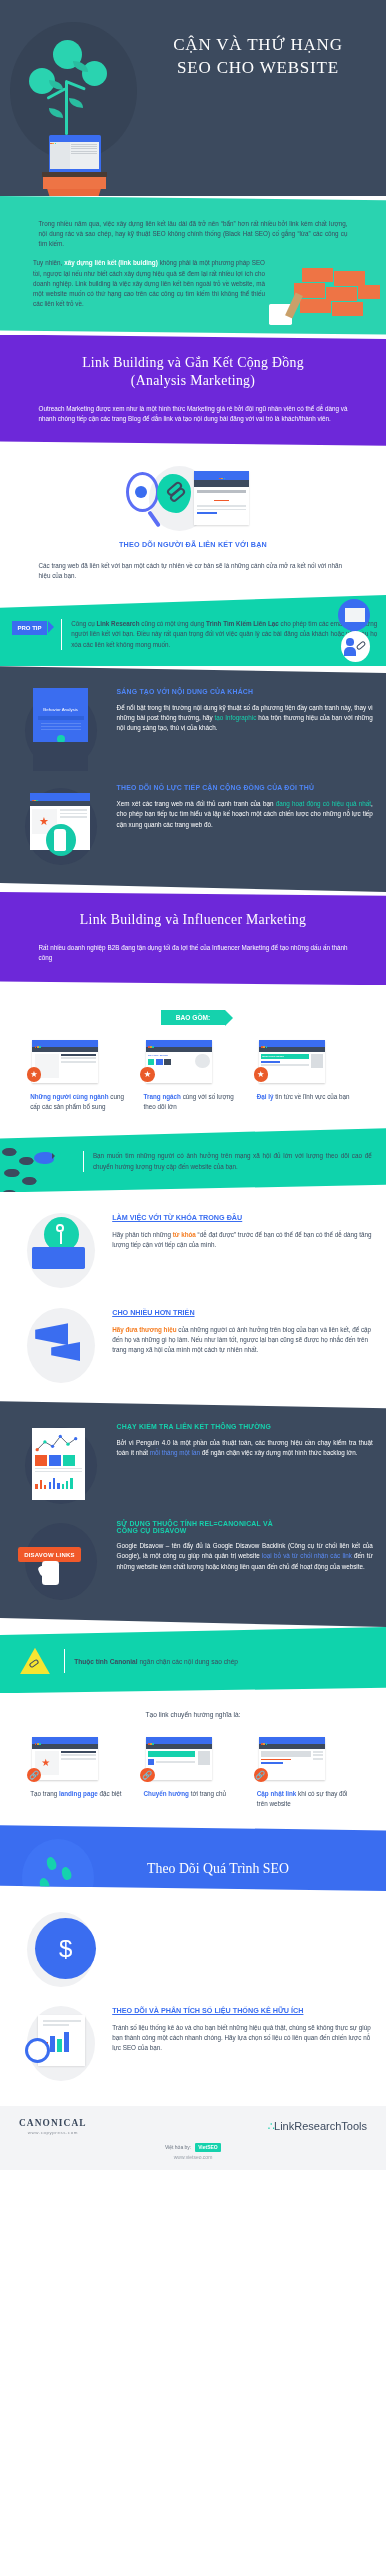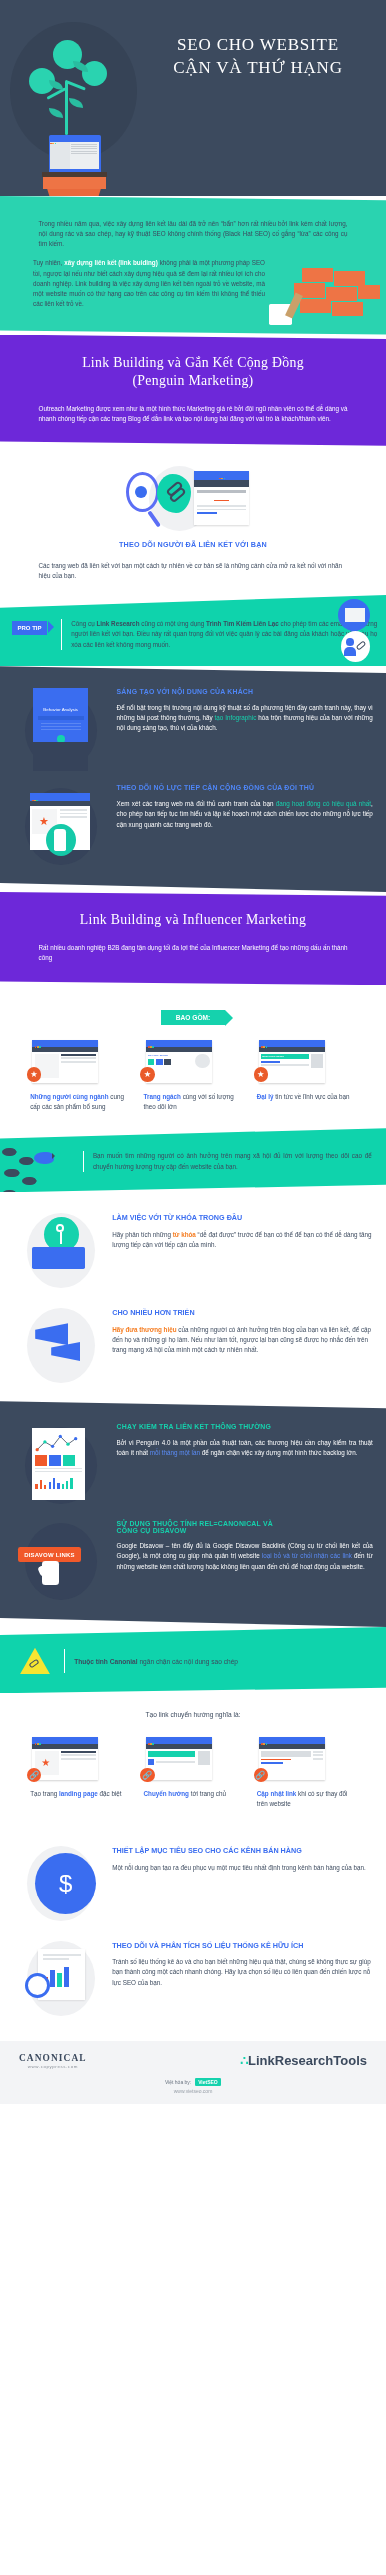--- a/index.html
+++ b/index.html
@@ -181,21 +181,21 @@
   .fish{position:absolute;background:#3c4a5e;width:14.3px;height:8.3px;border-radius:50% 40% 40% 50%;}
   .fish:after{content:"";position:absolute;right:-3.9px;top:1.1px;border:3.3px solid transparent;border-left-color:inherit;}
   .fish-blue{background:#3a6df0;}
   .vline2 { width:1.1px; background:#ffffff; margin-right:8.8px; flex:none;}
 
   
   .light-sec { background:#fff; padding:12px 0 7.7px;}
   .light-row { display:flex; padding:8.8px 13.2px; align-items:flex-start;}
   .light-row .art{width:99px;flex:none;position:relative;height:77px;}
   .light-row .txt{flex:1;}
-  .light-row h3{font-size:7.2px;font-weight:bold;color:#3a6df0;margin-bottom:7.7px;}
+  .light-row h3{font-size:7.2px;font-weight:bold;color:#3a6df0;margin-bottom:7.7px;text-decoration:underline;}
   .light-row p{font-size:6.3px;line-height:1.62;color:#3c4a5e;text-align:left;}
   .hl-orange{color:#f57c20;font-weight:bold;}
   .gcirc{position:absolute;left:14.3px;top:0;width:68px;height:75px;border-radius:50%;background:#f0f1f3;}
   .keycircle{position:absolute;left:31px;top:3.3px;width:35px;height:35px;border-radius:50%;background:#15d2ad;}
   .keyboard{position:absolute;left:19px;top:34px;width:53px;height:22px;background:#3a6df0;border-radius:1.7px;}
   .megaphone{position:absolute;left:22px;top:15.4px;width:33px;height:22px;background:#3a6df0;
              clip-path:polygon(0 30%,100% 0,100% 100%,0 70%);}
   .megaphone2{position:absolute;left:38px;top:34px;width:29px;height:19px;background:#3a6df0;
              clip-path:polygon(0 30%,100% 0,100% 100%,0 70%);}
 
@@ -224,21 +224,21 @@
   .canon-inner{display:flex;align-items:center;padding:12px 14.3px 10px 20px;}
   .warn-tri{width:30px;height:26.5px;background:#f6e531;clip-path:polygon(50% 0,100% 100%,0 100%);flex:none;}
   .canon p{font-size:6.6px;color:#3c4a5e;}
   .canon .bold{font-weight:bold;}
 
   
   .footer{background:#f3f4f6;padding:12px 0 10px;position:relative;}
   .footer-inner{display:flex;align-items:center;justify-content:space-between;padding:0 19px;}
   .cp-logo{font-family:"Liberation Serif",serif;font-size:9.4px;letter-spacing:1.1px;color:#3c4a5e;font-weight:bold;}
   .cp-url{font-size:4.4px;color:#8a9099;letter-spacing:0.6px;text-align:center;margin-top:1.1px;}
-  .lrt{font-size:13px;font-weight:bold;color:#3c4a5e;}
+  .lrt{font-size:11px;font-weight:normal;color:#3c4a5e;}
   .lrt .dots{color:#15d2ad;letter-spacing:-0.6px;}
   .footer-bottom{font-size:5px;color:#6b7480;text-align:center;padding-top:8.8px;}
   .viet-logo{display:inline-block;background:#15d2ad;color:#fff;font-size:5px;
              padding:1.1px 3.3px;border-radius:1.1px;margin-left:2.2px;font-weight:bold;}
 
   .steps-sec{background:#3a6df0;padding:16.5px 0 14.3px;position:relative;overflow:hidden;
              clip-path: polygon(0 0, 100% 8%, 100% 100%, 0 92%);}
   .steps-sec h2{font-family:"Liberation Serif",serif;font-weight:300;font-size:13.8px;color:#fff;
                 text-align:center;margin-top:19px;padding-left:50px;}
   .stepcirc{position:absolute;left:22px;top:14.3px;width:72px;height:77px;border-radius:50%;background:#3f74f5;}
@@ -282,22 +282,22 @@
               <div class="ls-line"></div>
           </div>
         </div>
       </div>
       <div class="pot-top"></div>
       <div class="pot"></div>
       <div class="pot2"></div>
     </div>
 
     <div class="hero-title">
+      <div>CẬN VÀ THỨ HẠNG</div>
       <div>SEO CHO WEBSITE</div>
-      <div>CẬN VÀ THỨ HẠNG</div>
     </div>
   </section>
 
   <section class="intro">
     <p>Trong nhiều năm qua, việc xây dựng liên kết lâu dài đã trở nên “bẩn” hơn rất nhiều bởi link kém chất lượng, nội dung rác và sao chép, hay kỹ thuật SEO không chính thống (Black Hat SEO) cố gắng “lừa” các công cụ tìm kiếm.</p>
     <p class="narrow">
       <span>Tuy nhiên, </span><span class="hl-white">xây dựng liên kết (link buiding)</span><span> không phải là một phương pháp SEO tồi, ngược lại nếu như biết cách xây dựng hiệu quả sẽ đem lại rất nhiều lợi ích cho doanh nghiệp. Link building là việc xây dựng liên kết bên ngoài trỏ về website, mà một website muốn có thứ hạng cao trên các công cụ tìm kiếm thì không thể thiếu các liên kết trỏ về.</span>
     </p>
     <div class="bricks">
       <div class="brick" style="left:33px;top:0;width:31px;height:14.3px;"></div>
@@ -308,21 +308,21 @@
       <div class="brick" style="left:31px;top:31px;width:31px;height:14.3px;"></div>
       <div class="brick" style="left:63px;top:34px;width:31px;height:14.3px;"></div>
       <div style="position:absolute;left:0;top:36px;width:23px;height:21px;background:#fff;border-radius:1.7px;"></div>
       <div style="position:absolute;left:21px;top:25px;width:7.7px;height:25px;background:#c9a06a;transform:rotate(25deg);"></div>
     </div>
   </section>
 
   <section class="bigbanner">
     <h2>
       <span>Link Building và Gắn Kết Cộng Đồng</span><br>
-      <span>(Penguin Marketing)</span>
+      <span>(Analysis Marketing)</span>
     </h2>
     <p>Outreach Marketing được xem như là một hình thức Marketing giá rẻ bởi đội ngũ nhân viên có thể dễ dàng và nhanh chóng tiếp cận các trang Blog để dẫn link và tạo nội dung bài đăng với vai trò là khách/thành viên.</p>
   </section>
 
   <section class="center-block">
     <div class="illu-row">
       <div class="gray-blob"></div>
       <div class="magnifier"></div>
       <div class="eye"></div>
       <div class="mag-handle"></div>
@@ -671,30 +671,34 @@
                 <div style="height:1.7px;background:#dfe3e6;"></div>
               </div>
           </div>
         </div>
         <div class="badge-star" style="background:#f1592a;top:31px;">🔗</div>
         <p><span class="b">Cập nhật link</span><span> khi có sự thay đổi trên website</span></p>
       </div>
     </div>
   </section>
 
+  <section class="steps-sec">
+    <div class="stepcirc"></div>
+    <div class="foot" style="left:47px;top:32px;transform:rotate(-18deg);"></div>
+    <div class="foot" style="left:62px;top:42px;transform:rotate(-18deg);"></div>
+    <div class="foot" style="left:40px;top:53px;transform:rotate(-18deg);"></div>
+    <div class="foot" style="left:55px;top:64px;transform:rotate(-18deg);"></div>
+    <h2>Theo Dõi Quá Trình SEO</h2>
+  </section>
 
   <section class="final-sec">
     <div class="light-row">
       <div class="art">
         <div class="gcirc"></div>
         <div class="coin">$</div>
-      </div>
-      <div class="txt">
-        <h3>THIẾT LẬP MỤC TIÊU SEO CHO CÁC KÊNH BÁN HÀNG</h3>
-        <p>Một nỗi dung bạn tạo ra đều phục vụ một mục tiêu nhất định trong kênh bán hàng của bạn.</p>
       </div>
     </div>
 
     <div class="light-row">
       <div class="art">
         <div class="gcirc"></div>
         <div style="position:absolute;left:25px;top:8.8px;width:47px;height:51px;background:#fff;box-shadow:0 0.6px 2.2px rgba(0,0,0,.15);">
           <div style="padding:4.4px;">
             <div style="height:2.2px;background:#dfe3e6;margin-bottom:2.2px;"></div>
             <div style="height:2.2px;background:#dfe3e6;margin-bottom:4.4px;width:70%;"></div>

